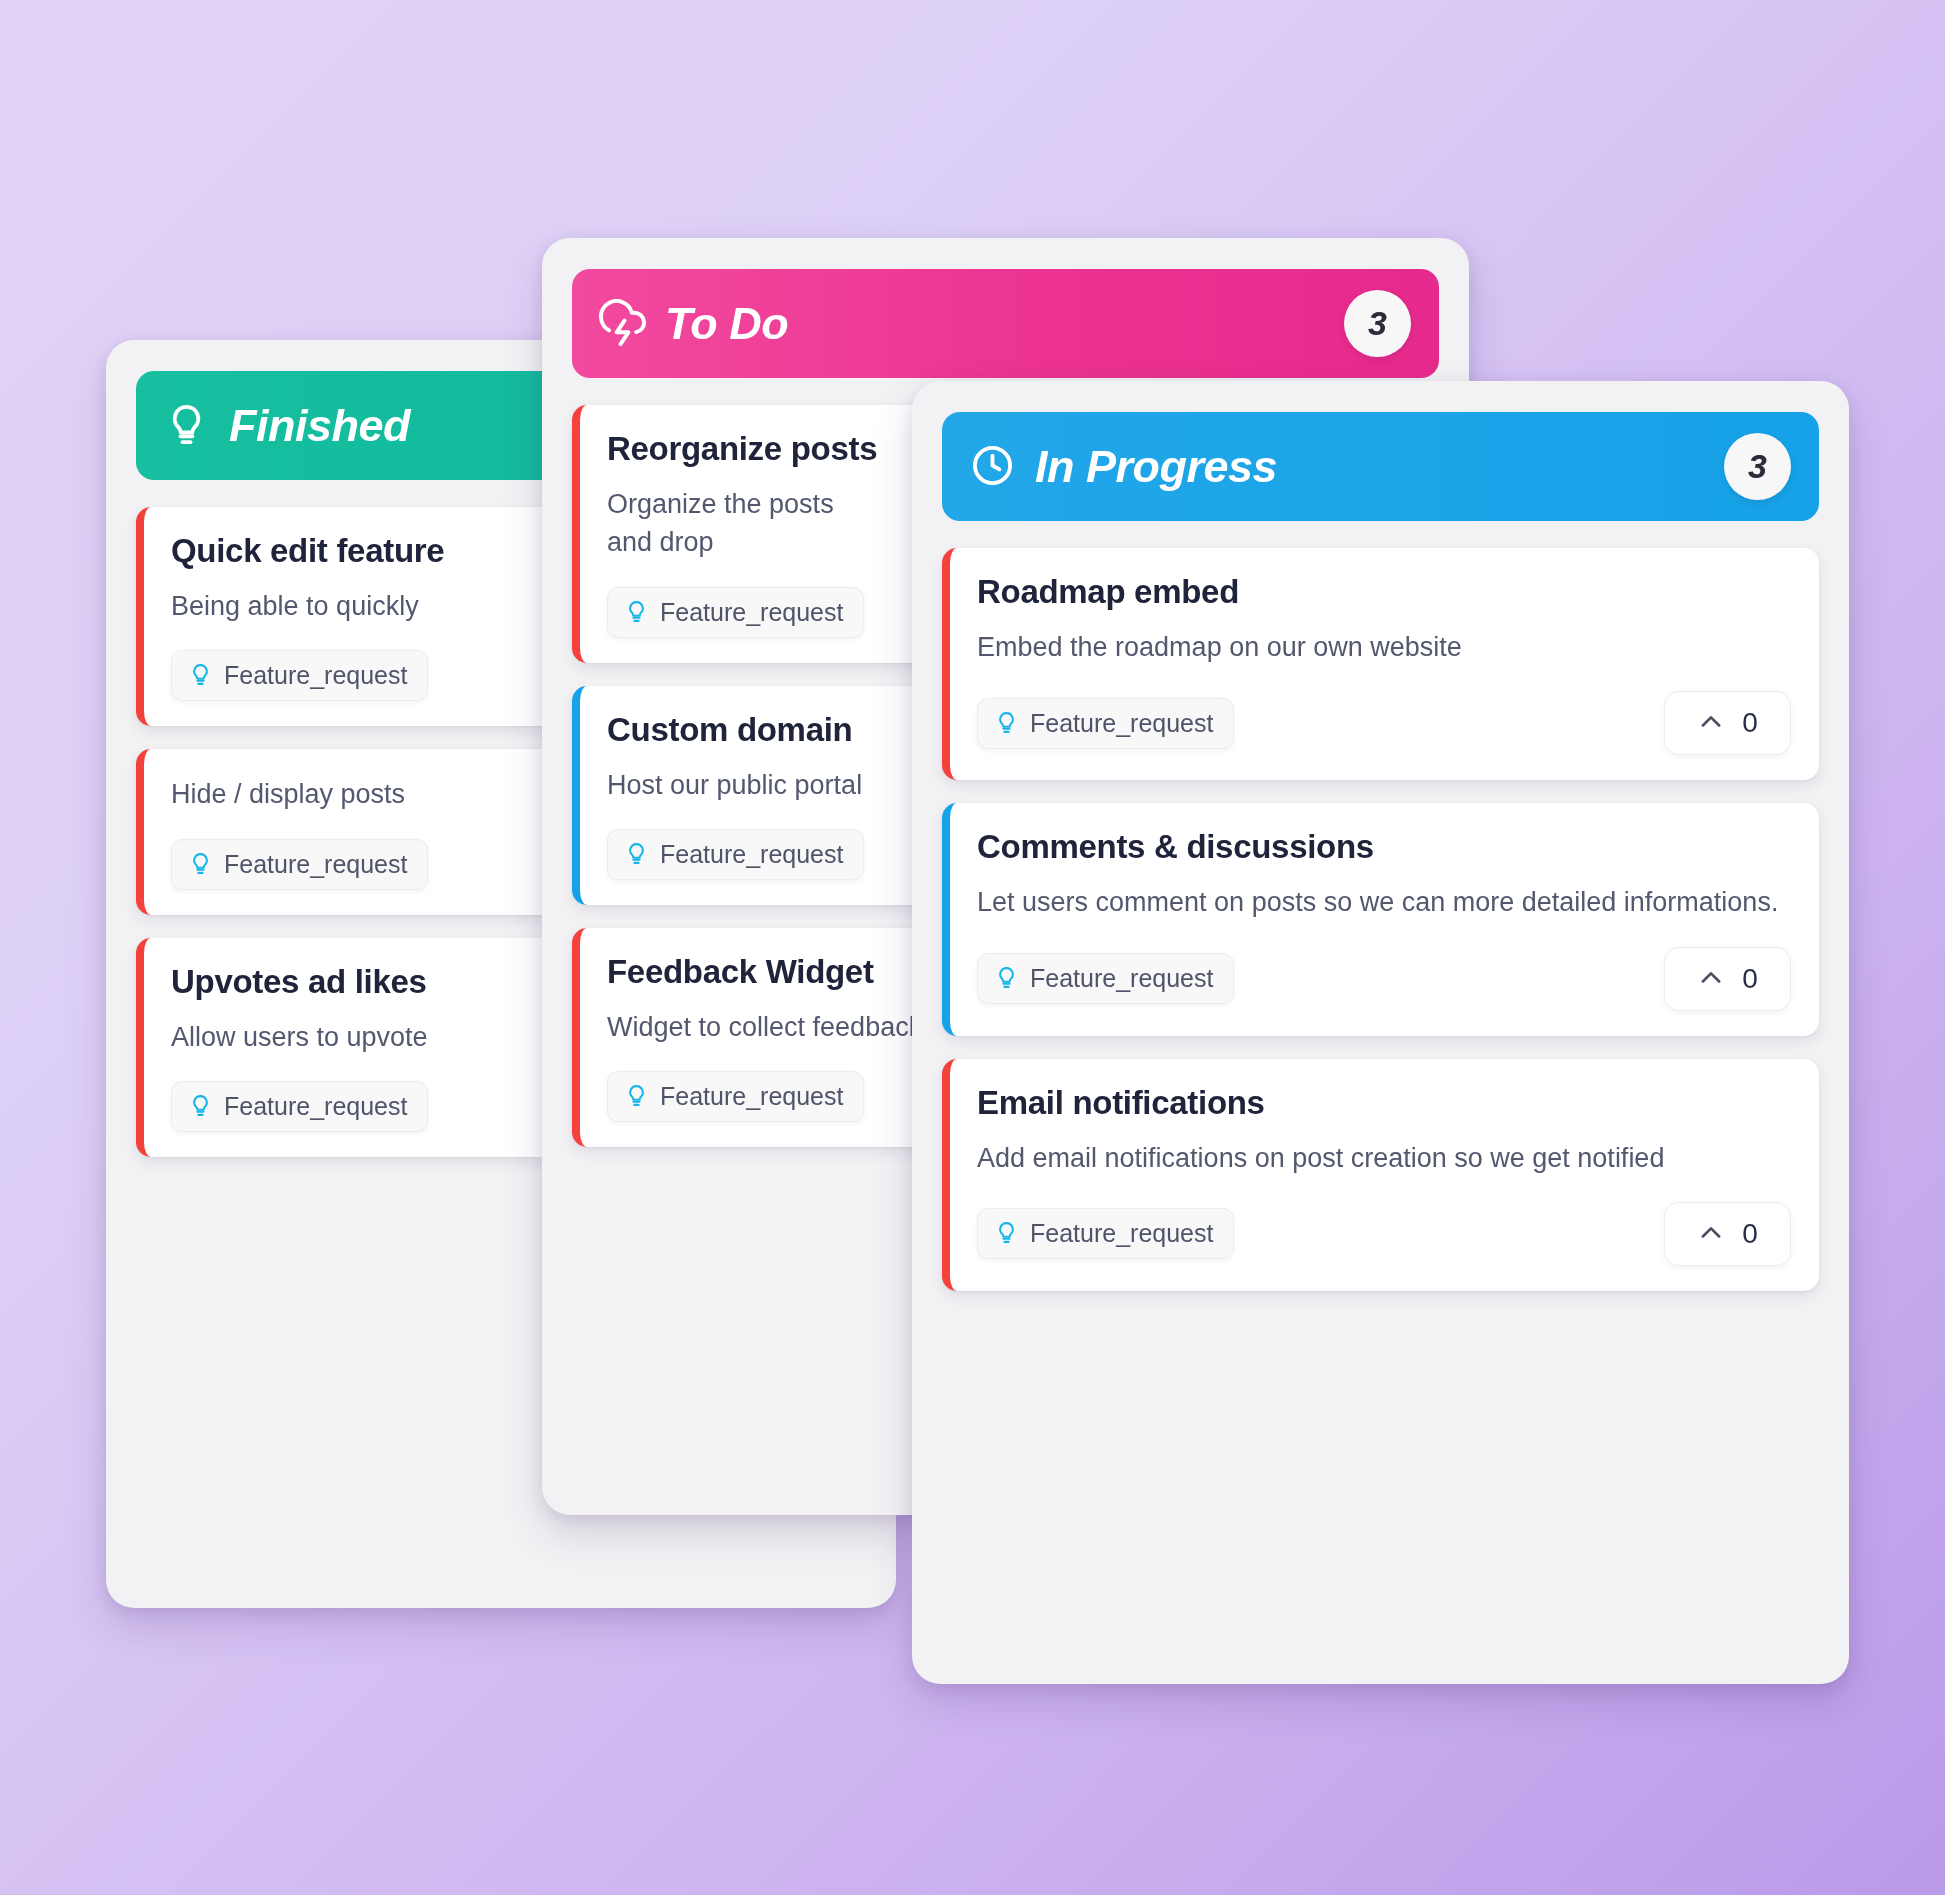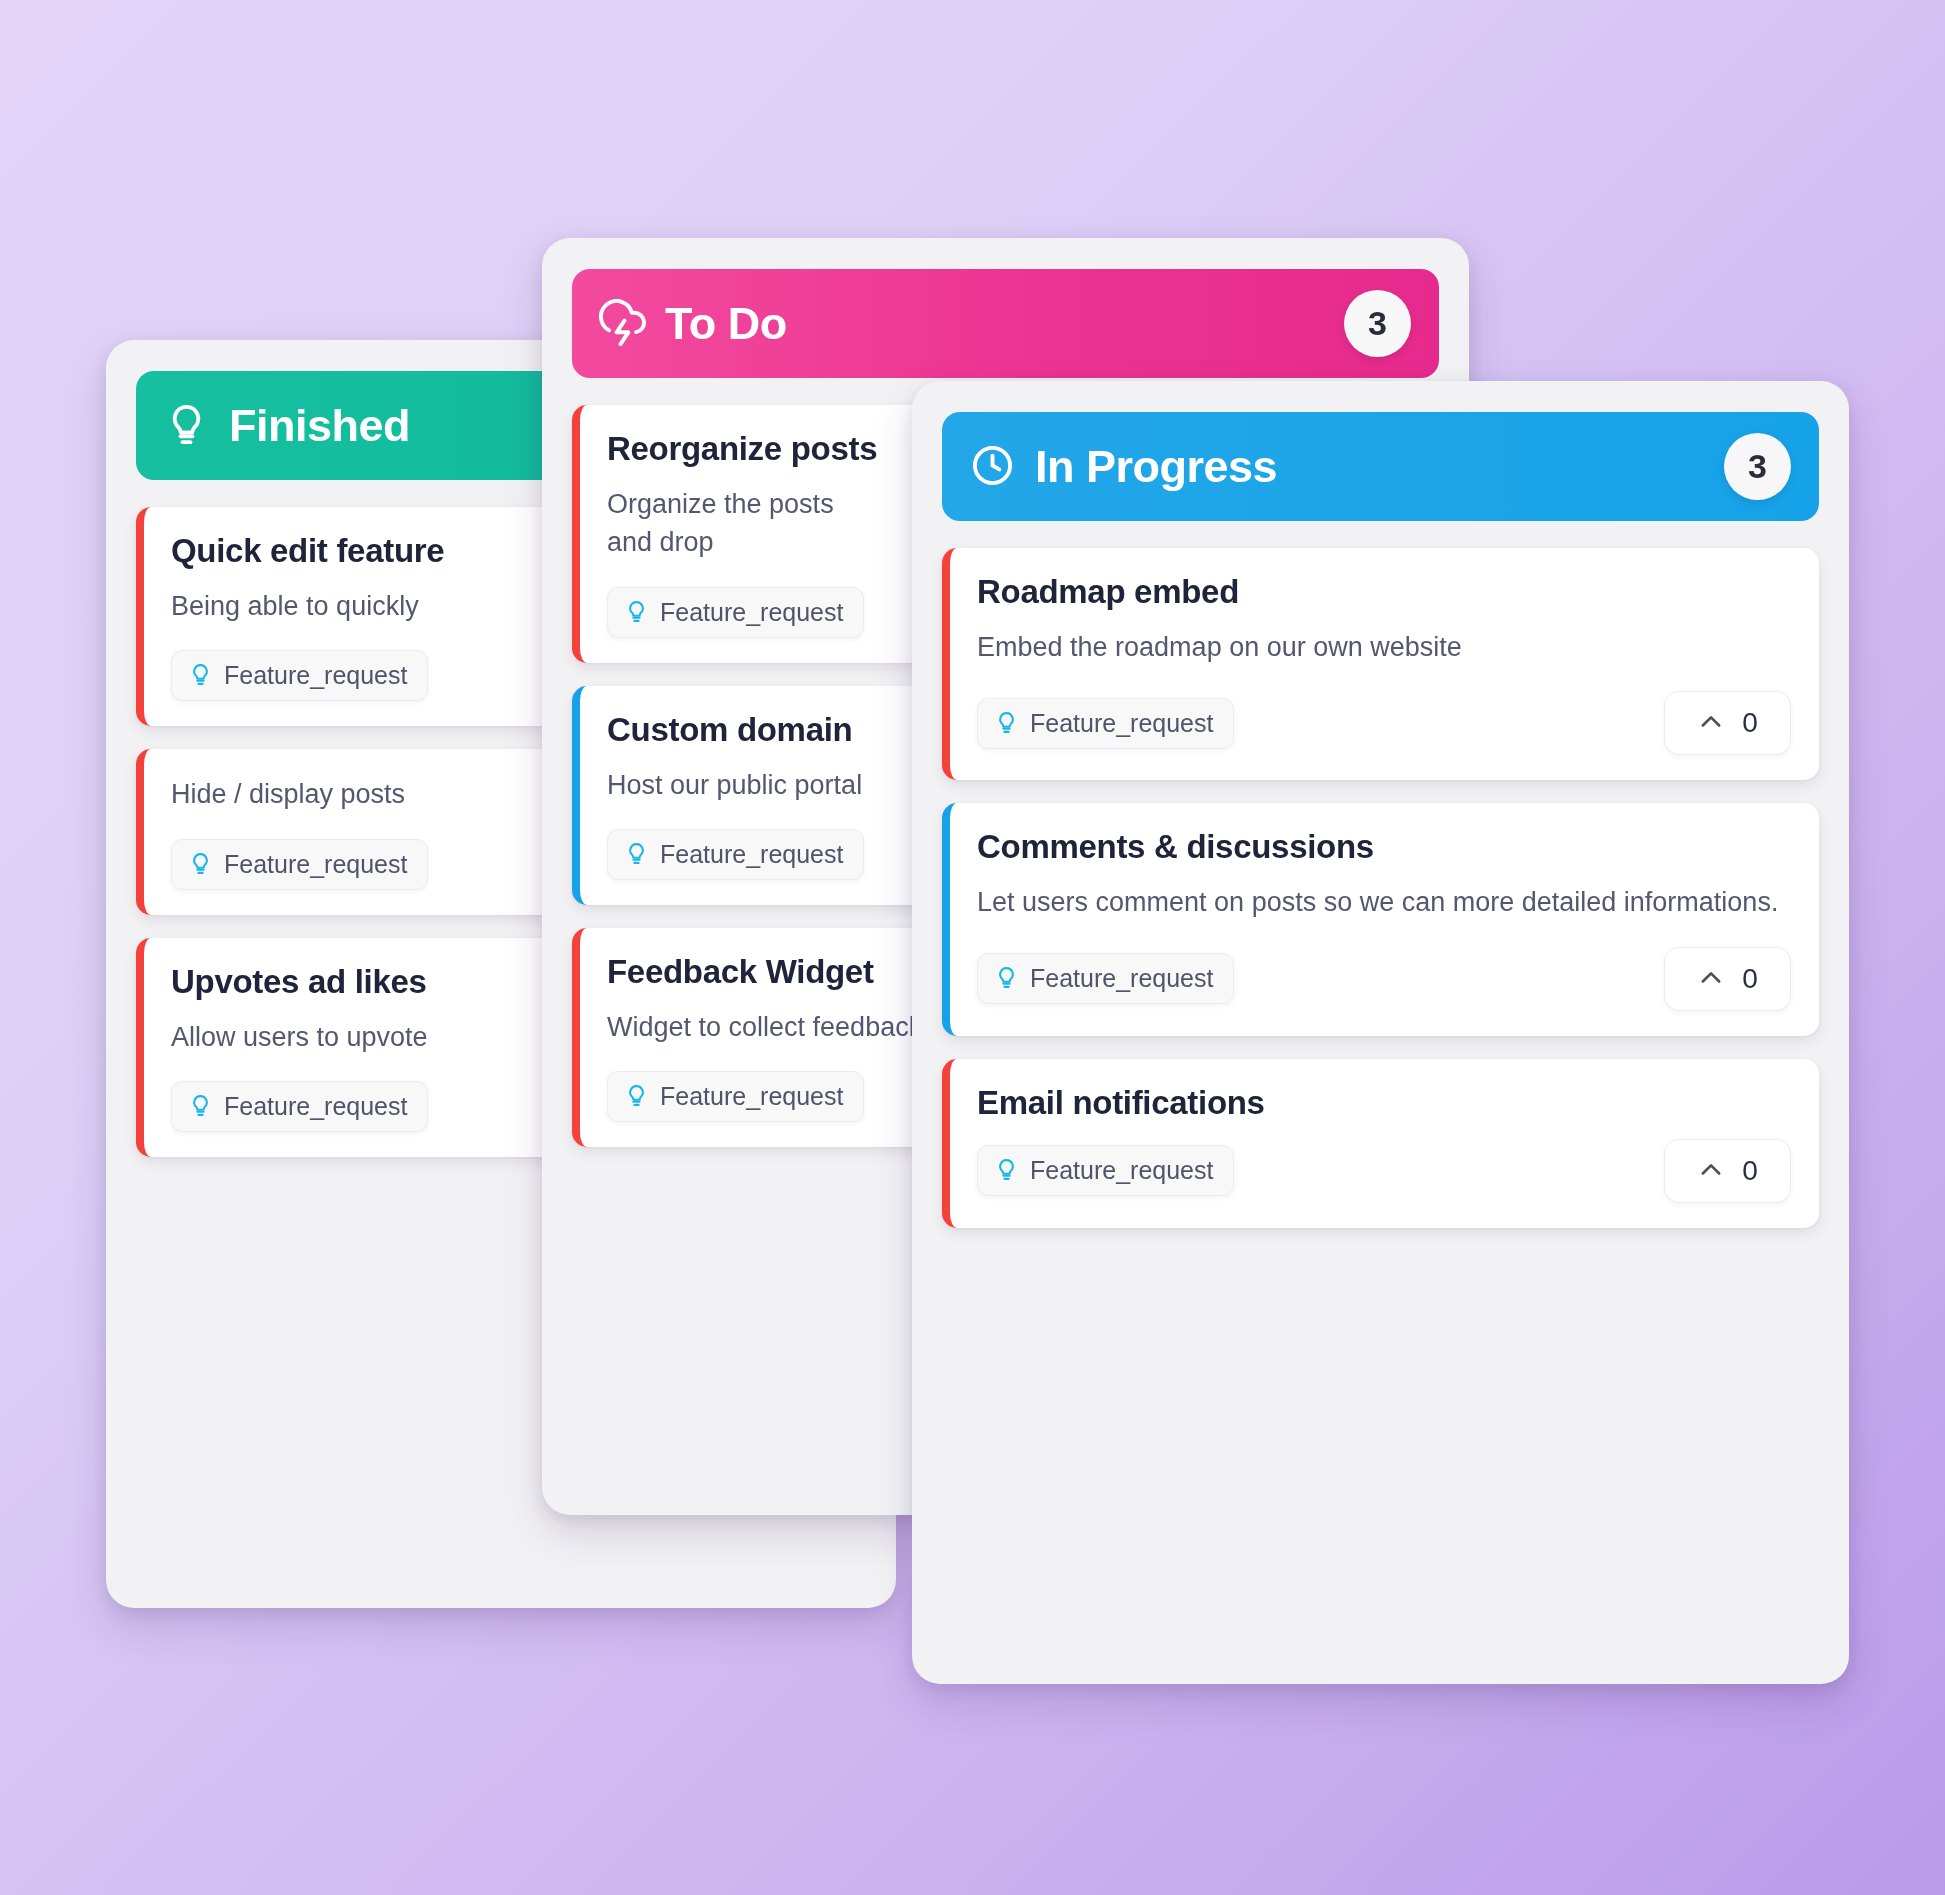--- a/index.html
+++ b/index.html
@@ -41,20 +41,21 @@
     position: absolute;
     left: 30px;
     right: 30px;
     top: 31px;
     height: 109px;
     border-radius: 18px;
     display: flex;
     align-items: center;
     padding: 0 28px 0 27px;
     box-sizing: border-box;
+    font-style: italic;
   }
   .col-header .hdr-left {
     display: flex;
     align-items: center;
     gap: 19px;
     flex: 1 1 auto;
     min-width: 0;
   }
   .col-header .hdr-title {
     color: #ffffff;
@@ -365,20 +366,21 @@
                 <polyline points="5 15 12 8 19 15"></polyline>
               </svg>
             </span>
             <span class="upvote-count">0</span>
           </span>
         </div>
       </div>
 
       <div class="card">
         <div class="card-title">Email notifications</div>
+        <div class="card-desc">Add email notifications on post creation so we get notified</div>
         <div class="card-footer">
           <span class="tag">
             <span>
               <svg width="25" height="25" viewBox="0 0 24 24" fill="none" stroke="#18b6e8" stroke-width="2" stroke-linecap="round" stroke-linejoin="round">
                 <path d="M9 18h6"></path>
                   <path d="M10 21h4"></path>
                 <path d="M12 3a6 6 0 0 0-4 10.5c.7.8 1 1.6 1 2.5h6c0-.9.3-1.7 1-2.5A6 6 0 0 0 12 3z"></path>
               </svg>
             </span>
             <span class="tag-label">Feature_request</span>

